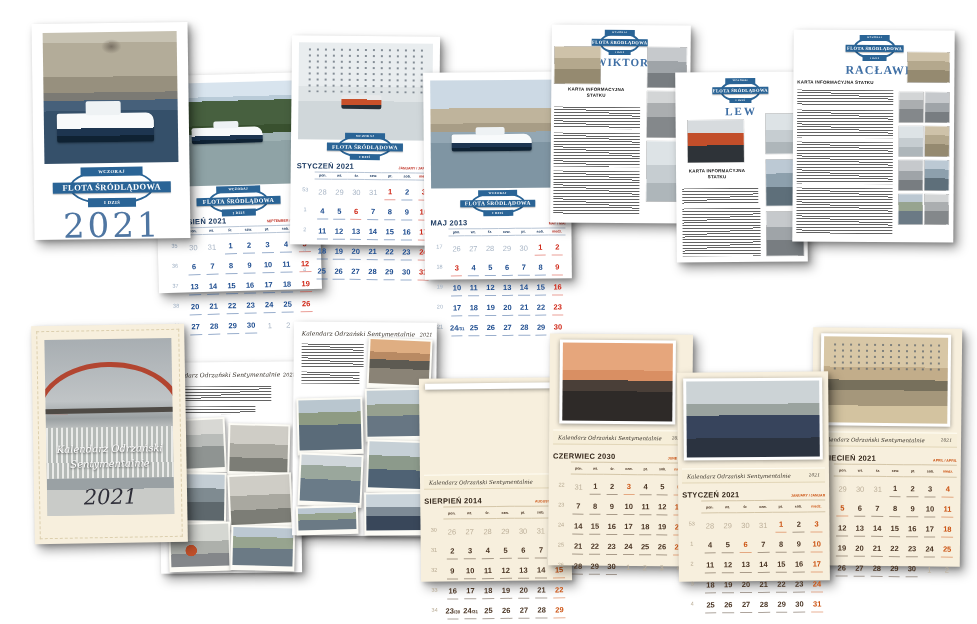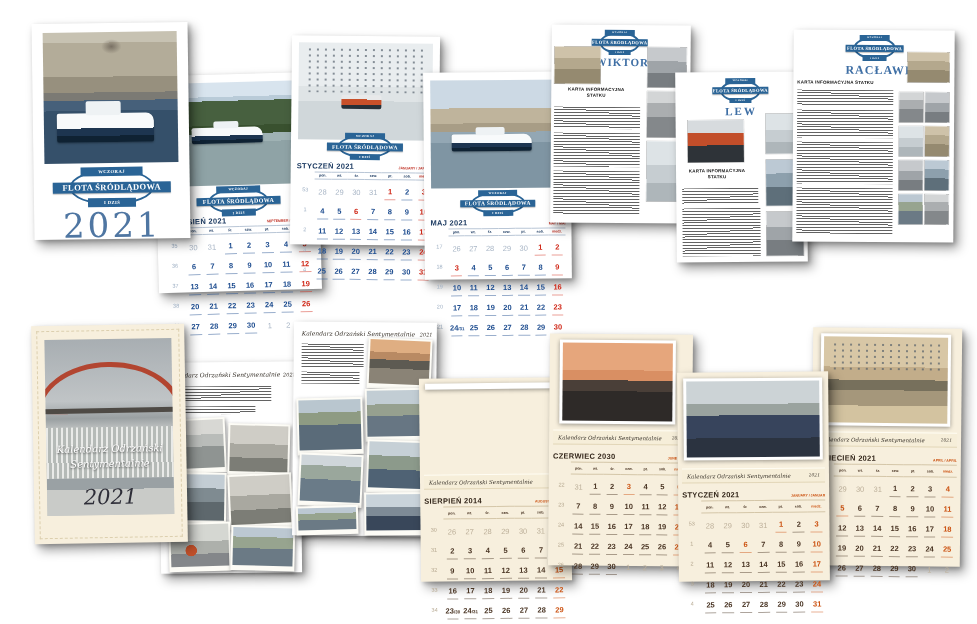--- a/index.html
+++ b/index.html
@@ -348,21 +348,21 @@
       <i class="ph-ship" style="left:16%;top:50%;width:60%;height:16%"></i>
     </div>
     <div class="ribbon" style="left:36px;top:118px;width:75px;height:26px;font-size:5.5px">
         <i class="rb-oval"></i>
         <b class="rb-band rb-top">WCZORAJ</b>
         <b class="rb-band rb-mid">FLOTA ŚRÓDLĄDOWA</b>
         <b class="rb-band rb-bot">I DZIŚ</b>
       </div>
     <div class="cal blue" style="left:6px;top:146px;width:135px">
         <div class="cal-head">
-          <span class="cal-month">MAJ 2021</span>
+          <span class="cal-month">MAJ 2013</span>
           <span class="cal-intl">MAY / MAI</span>
         </div>
         <table>
           <colgroup>
             <col class="wkc">
             <col>
             <col>
             <col>
             <col>
             <col>

